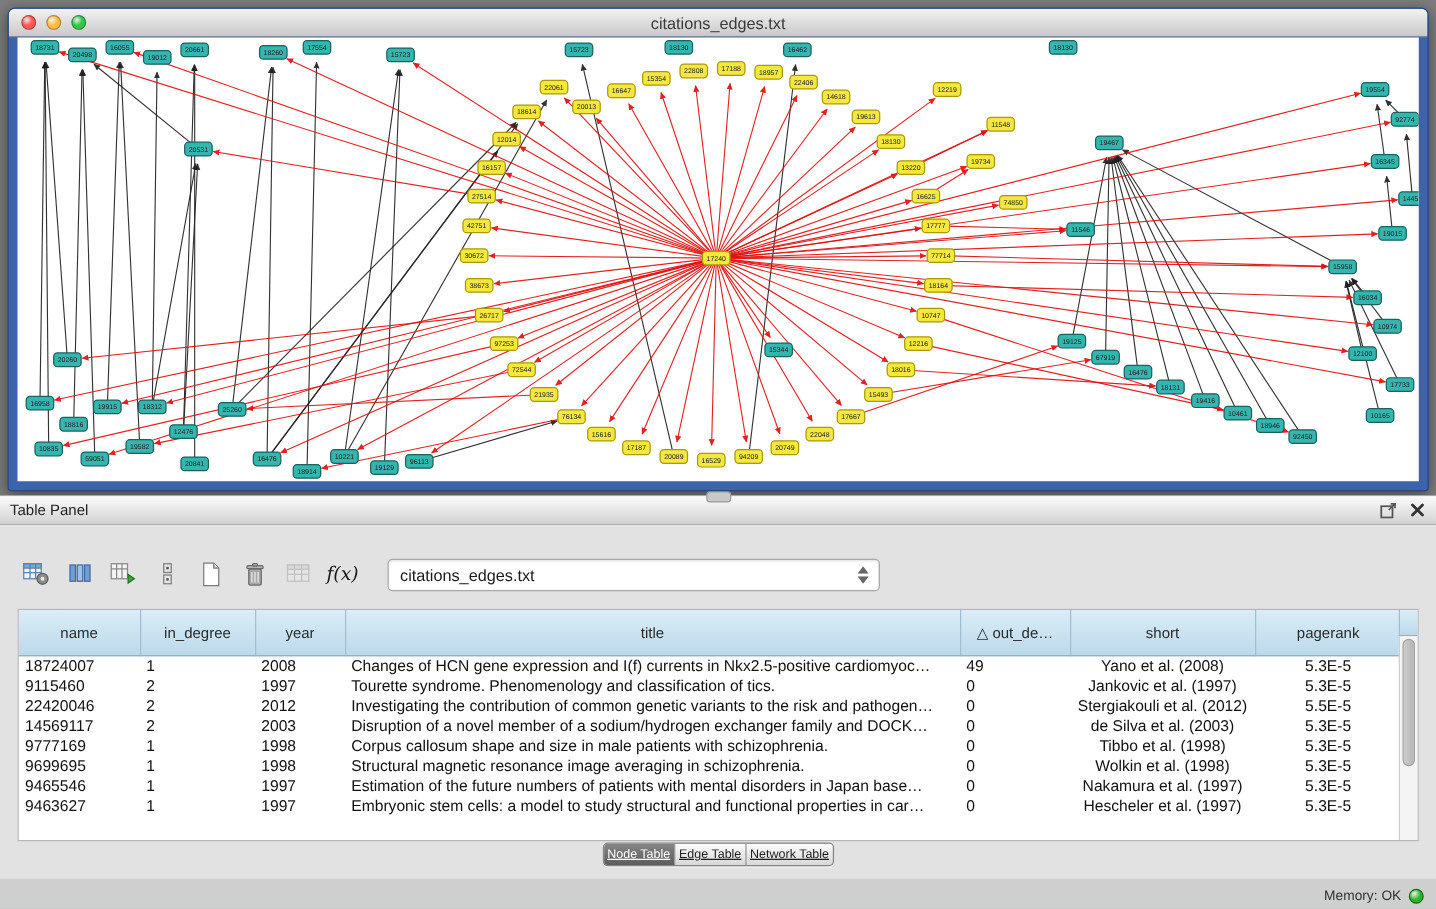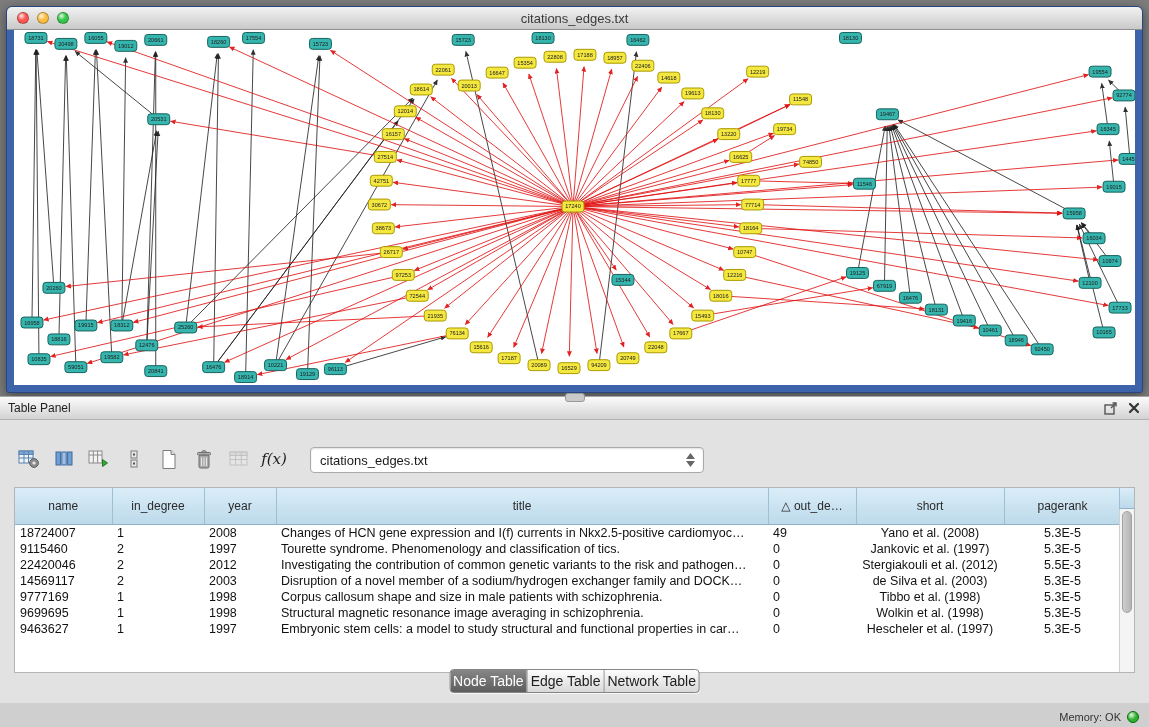--- a/index.html
+++ b/index.html
@@ -53,21 +53,21 @@
   table.datatable td.center{text-align:center;padding:0;}
   .corner{position:absolute;top:0;right:0;width:15px;height:21px;
     background:linear-gradient(#daedf8,#bcd9ea);border-bottom:1px solid #8fb3c9;border-left:1px solid #9fc0d4;box-sizing:border-box;}
   .vscroll{position:absolute;top:21px;right:0;bottom:0;width:15px;background:#f4f4f4;border-left:1px solid #cfcfcf;box-sizing:border-box;}
   .vthumb{position:absolute;left:2px;right:2px;top:2px;height:100px;border-radius:6px;
     background:linear-gradient(90deg,#cdcdcd,#b5b5b5);border:1px solid #a2a2a2;}
 
   .tabs{position:absolute;left:50%;bottom:10px;transform:translateX(-50%);display:flex;
     border:1px solid #858585;border-radius:4px;overflow:hidden;background:linear-gradient(#fdfdfd,#d8d8d8);
     box-shadow:0 1px 0 rgba(255,255,255,.7);}
-  .tab{padding:3px 3px;font-size:14px;color:#1d1d1d;border-left:1px solid #979797;}
+  .tab{padding:3px 3px;font-size:10px;color:#1d1d1d;border-left:1px solid #979797;text-decoration:underline;}
   .tab:first-child{border-left:none;}
   .tab.sel{background:linear-gradient(#868686,#5d5d5d);color:#fff;}
 
   .statusbar{position:absolute;right:10px;bottom:4px;display:flex;align-items:center;gap:6px;text-align:center;}
   .mem-label{font-size:11px;color:#333;}
   .mem-dot{width:12px;height:12px;border-radius:50%;border:1px solid #0c6b0c;box-sizing:border-box;
     background:radial-gradient(circle at 35% 30%,rgba(255,255,255,.9),rgba(255,255,255,0) 50%),#2eb22e;}
 </style>
 </head>
 <body>
@@ -741,21 +741,21 @@
             <td class="center">Jankovic et al. (1997)</td>
             <td class="center">5.3E-5</td>
           </tr>
           <tr>
             <td>22420046</td>
             <td>2</td>
             <td>2012</td>
             <td>Investigating the contribution of common genetic variants to the risk and pathogen…</td>
             <td>0</td>
             <td class="center">Stergiakouli et al. (2012)</td>
-            <td class="center">5.5E-3</td>
+            <td class="center">5.5E-5</td>
           </tr>
           <tr>
             <td>14569117</td>
             <td>2</td>
             <td>2003</td>
             <td>Disruption of a novel member of a sodium/hydrogen exchanger family and DOCK…</td>
             <td>0</td>
             <td class="center">de Silva et al. (2003)</td>
             <td class="center">5.3E-5</td>
           </tr>
@@ -771,20 +771,29 @@
           <tr>
             <td>9699695</td>
             <td>1</td>
             <td>1998</td>
             <td>Structural magnetic resonance image averaging in schizophrenia.</td>
             <td>0</td>
             <td class="center">Wolkin et al. (1998)</td>
             <td class="center">5.3E-5</td>
           </tr>
           <tr>
+            <td>9465546</td>
+            <td>1</td>
+            <td>1997</td>
+            <td>Estimation of the future numbers of patients with mental disorders in Japan base…</td>
+            <td>0</td>
+            <td class="center">Nakamura et al. (1997)</td>
+            <td class="center">5.3E-5</td>
+          </tr>
+          <tr>
             <td>9463627</td>
             <td>1</td>
             <td>1997</td>
             <td>Embryonic stem cells: a model to study structural and functional properties in car…</td>
             <td>0</td>
             <td class="center">Hescheler et al. (1997)</td>
             <td class="center">5.3E-5</td>
           </tr>
         </tbody>
     </table>

